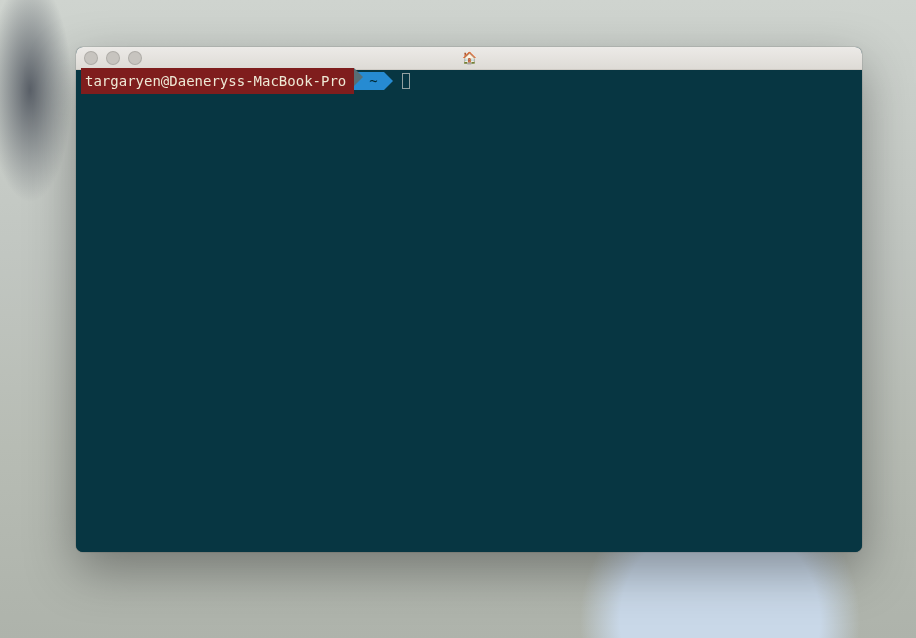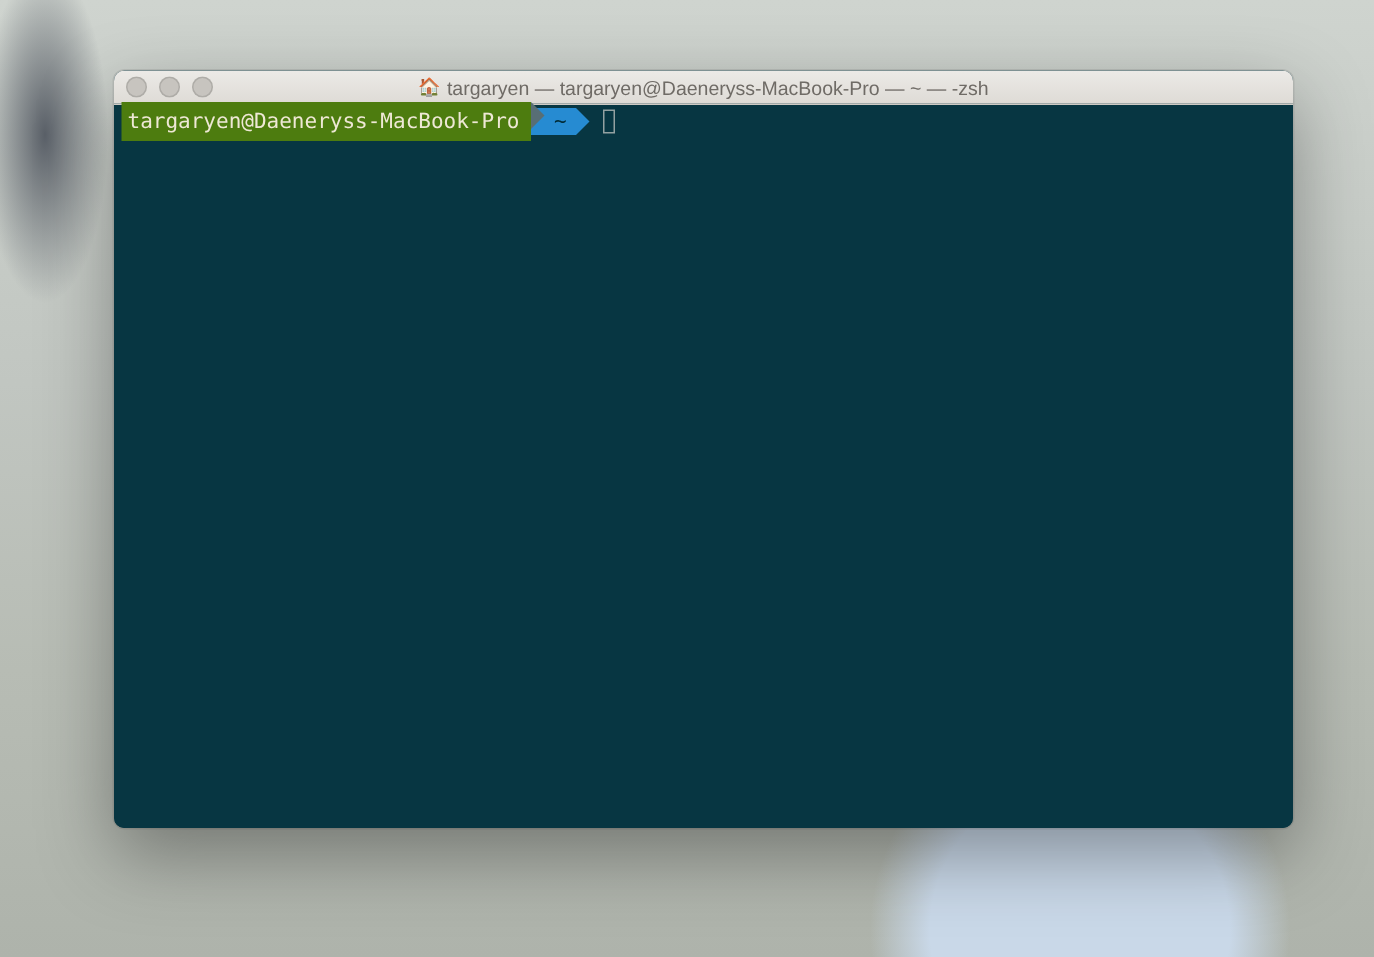--- a/index.html
+++ b/index.html
@@ -81,21 +81,21 @@
     line-height: 18px;
     color: #8aa3a6;
     position: relative;
   }
   .prompt-line {
     display: flex;
     align-items: center;
     height: 18px;
   }
   .seg-host {
-    background: #4d7c0f;
+    background: #7f1d1d;
     color: #eee8d5;
     padding: 0 8px 0 4px;
     height: 26px;
     display: inline-flex;
     align-items: center;
     position: relative;
     white-space: pre;
   }
   .seg-host::after {
     content: "";
@@ -146,21 +146,20 @@
 <div class="terminal-window">
 
   <div class="titlebar">
     <div class="traffic-lights">
       <div class="traffic"></div>
       <div class="traffic"></div>
       <div class="traffic"></div>
     </div>
     <div class="title-content">
       <span class="home-icon">🏠</span>
-      <span>targaryen — targaryen@Daeneryss-MacBook-Pro — ~ — -zsh</span>
     </div>
   </div>
 
   <div class="terminal-body">
     <div class="prompt-line">
       <span class="seg-host">targaryen@Daeneryss-MacBook-Pro</span>
       <span class="seg-path">~</span>
       <span class="cursor"></span>
     </div>
   </div>

